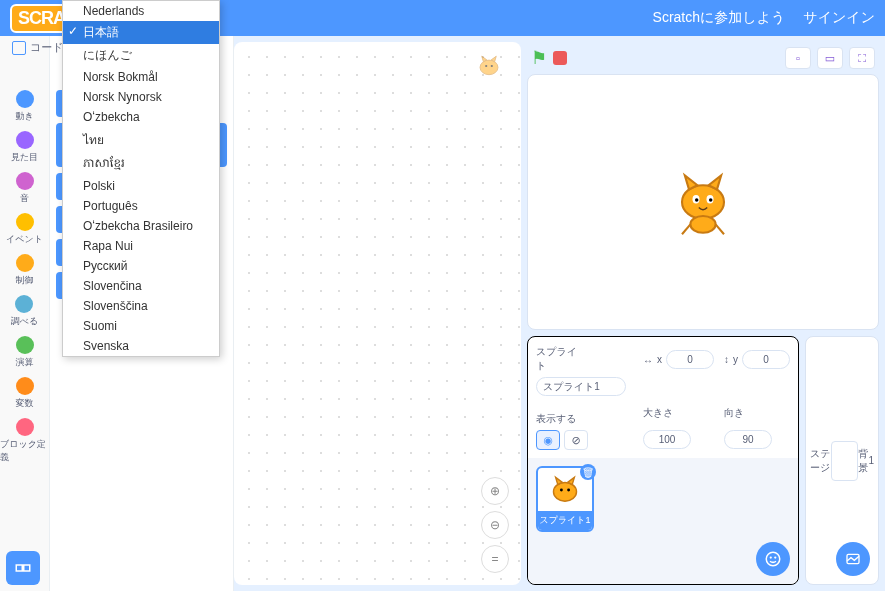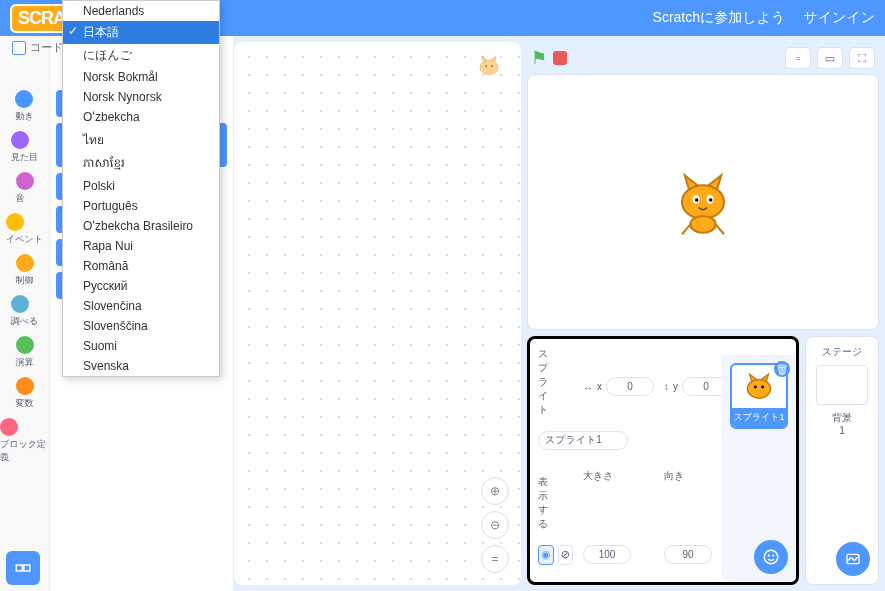--- a/index.html
+++ b/index.html
@@ -8,52 +8,52 @@
 .logo{font-family:Arial;font-weight:900;font-size:18px;letter-spacing:-1px;color:#fff;background:#ffab19;padding:2px 6px;border-radius:6px;margin-right:15px;border:2px solid #fff}
 .menubar-spacer{flex:1}
 .menubar-item{margin-left:18px;font-size:14px;cursor:pointer}
 .tutorials{font-size:12px}
 .main{display:flex;height:555px}
 .left-col{width:234px;display:flex;background:#fff;border-right:1px solid #e9eef2;position:relative}
 .tabs{position:absolute;top:0;left:0;display:flex;gap:4px;padding:4px 0 0 12px}
 .tab{display:flex;align-items:flex-end;gap:4px;font-size:11px;color:#575e75}
 .tab-icon{width:14px;height:14px;border-radius:2px;border:1px solid #4d97ff}
 .cat-col{width:50px;background:#f9f9f9;border-right:1px solid #e9eef2;padding-top:54px;display:flex;flex-direction:column;align-items:center;gap:0}
-.cat-item{display:flex;flex-direction:column;font-size:9px;color:#575e75;margin-bottom:8px;cursor:pointer}
+.cat-item{display:flex;flex-direction:column;align-items:center;font-size:9px;color:#575e75;margin-bottom:8px;cursor:pointer}
 .cat-dot{width:18px;height:18px;border-radius:50%;margin-bottom:2px}
 .blocks-col{flex:1;padding:54px 6px 6px;overflow:hidden;position:relative}
 .block{background:#4c97ff;color:#fff;border-radius:4px;padding:6px 8px;margin-bottom:6px;font-size:11px;display:inline-flex;align-items:center;gap:4px;min-height:24px}
 .block .oval{background:#fff;color:#575e75;border-radius:20px;padding:1px 8px;font-size:10px;display:inline-flex;align-items:center;justify-content:center;min-width:20px}
 .block .dd{background:#3d79cc;border-radius:12px;padding:2px 8px;font-size:10px}
 .backpack-btn{position:absolute;bottom:6px;left:6px;width:34px;height:34px;background:#4d97ff;border-radius:6px;display:flex;align-items:center;justify-content:center;color:#fff}
 .center-col{flex:1;background:#fff;margin:6px 6px 6px 0;border-radius:8px;position:relative;background-image:radial-gradient(#ddd 1px,transparent 1px);background-size:18px 18px;background-position:6px 6px}
 .zoom-ctrl{position:absolute;right:12px;bottom:12px;display:flex;flex-direction:column;gap:6px}
 .zoom-btn{width:28px;height:28px;border:1px solid #ddd;border-radius:50%;background:#fff;display:flex;align-items:center;justify-content:center;color:#888;cursor:pointer}
 .right-col{width:358px;display:flex;flex-direction:column;padding:6px 6px 6px 0}
 .stage-header{height:32px;display:flex;align-items:center;padding:0 4px;gap:6px}
 .flag{color:#4cbf56;font-size:18px;cursor:pointer}
 .stop{width:14px;height:14px;border-radius:3px;background:#ec5959;cursor:pointer}
 .stage-header-spacer{flex:1}
 .stage-size-btn{width:26px;height:22px;border:1px solid #d9e3f2;border-radius:4px;background:#fff;display:flex;align-items:center;justify-content:center;color:#855cd6;font-size:11px;cursor:pointer}
 .stage{flex:0 0 256px;background:#fff;border-radius:8px;border:1px solid #d9e3f2;display:flex;align-items:center;justify-content:center}
 .sprite-row{display:flex;gap:6px;margin-top:6px;flex:1}
-.sprite-panel{flex:1;background:#fff;border-radius:8px;border:3px solid #000000;padding:8px;display:flex;position:relative}
+.sprite-panel{flex:1;background:#fff;border-radius:8px;border:1px solid #000000;padding:8px;display:flex;flex-direction:column;position:relative}
 .sprite-props{display:grid;grid-template-columns:1fr 1fr 1fr 1fr;gap:4px 10px;font-size:10px;color:#575e75}
 .sprite-props .lbl{font-size:10px}
 .sprite-props input{width:48px;border:1px solid #d9e3f2;border-radius:12px;padding:3px 6px;text-align:center;font-size:10px;color:#575e75}
 .sprite-props .name-inp{width:90px;text-align:left}
 .xy{display:flex;align-items:center;gap:4px}
 .show-btns{display:flex;gap:4px}
 .show-btn{width:24px;height:20px;border:1px solid #d9e3f2;border-radius:4px;display:flex;align-items:center;justify-content:center;font-size:11px;cursor:pointer}
 .show-btn.sel{background:#e9f1ff;border-color:#4d97ff;color:#4d97ff}
 .sprite-list{flex:1;background:#f2f5fb;margin:8px -8px -8px;border-radius:0 0 8px 8px;padding:8px;display:flex;gap:6px}
 .sprite-tile{width:58px;height:66px;background:#fff;border:2px solid #4d97ff;border-radius:6px;display:flex;flex-direction:column;align-items:center;justify-content:space-between;padding:4px;position:relative;cursor:pointer}
 .sprite-tile .name{background:#4d97ff;color:#fff;font-size:9px;width:calc(100% + 8px);margin:0 -4px -4px;padding:3px 0;text-align:center;border-radius:0 0 4px 4px}
 .sprite-tile .del{position:absolute;top:-4px;right:-4px;width:16px;height:16px;background:#4d97ff;border-radius:50%;color:#fff;font-size:10px;display:flex;align-items:center;justify-content:center}
-.stage-panel{width:74px;background:#fff;border-radius:8px;border:1px solid #d9e3f2;display:flex;flex-direction:column;align-items:center;padding:8px 4px;font-size:10px;color:#575e75;position:relative}
+.stage-panel{width:74px;background:#fff;border-radius:8px;border:1px solid #d9e3f2;display:flex;align-items:center;padding:8px 4px;font-size:10px;color:#575e75;position:relative}
 .stage-thumb{width:52px;height:40px;border:1px solid #d9e3f2;border-radius:4px;margin:6px 0;background:#fff}
 .fab{width:34px;height:34px;border-radius:50%;background:#4d97ff;color:#fff;display:flex;align-items:center;justify-content:center;position:absolute;bottom:8px;right:8px;cursor:pointer}
 .lang-menu{position:absolute;top:0;left:62px;width:158px;background:#fff;border:1px solid #ccc;box-shadow:2px 2px 8px rgba(0,0,0,0.2);z-index:100;max-height:380px;overflow:hidden}
 .lang-item{padding:3px 8px 3px 20px;font-size:12px;color:#333;cursor:pointer;white-space:nowrap;position:relative}
 .lang-item.sel{background:#2f7de1;color:#fff}
 .lang-item.sel::before{content:"✓";position:absolute;left:5px}
 svg.cat{width:70px;height:70px}
 svg.cat-sm{width:36px;height:36px}
 svg.cat-tiny{width:28px;height:28px;opacity:0.5}
 </style>
@@ -74,21 +74,20 @@
     <div class="lang-item">にほんご</div>
     <div class="lang-item">Norsk Bokmål</div>
     <div class="lang-item">Norsk Nynorsk</div>
     <div class="lang-item">Oʻzbekcha</div>
     <div class="lang-item">ไทย</div>
     <div class="lang-item">ភាសាខ្មែរ</div>
     <div class="lang-item">Polski</div>
     <div class="lang-item">Português</div>
     <div class="lang-item">Oʻzbekcha Brasileiro</div>
     <div class="lang-item">Rapa Nui</div>
-    <div class="lang-item">Română</div>
     <div class="lang-item">Русский</div>
     <div class="lang-item">Slovenčina</div>
     <div class="lang-item">Slovenščina</div>
     <div class="lang-item">Suomi</div>
     <div class="lang-item">Svenska</div>
   </div>
 
 <div class="main">
 
   <div class="left-col">

